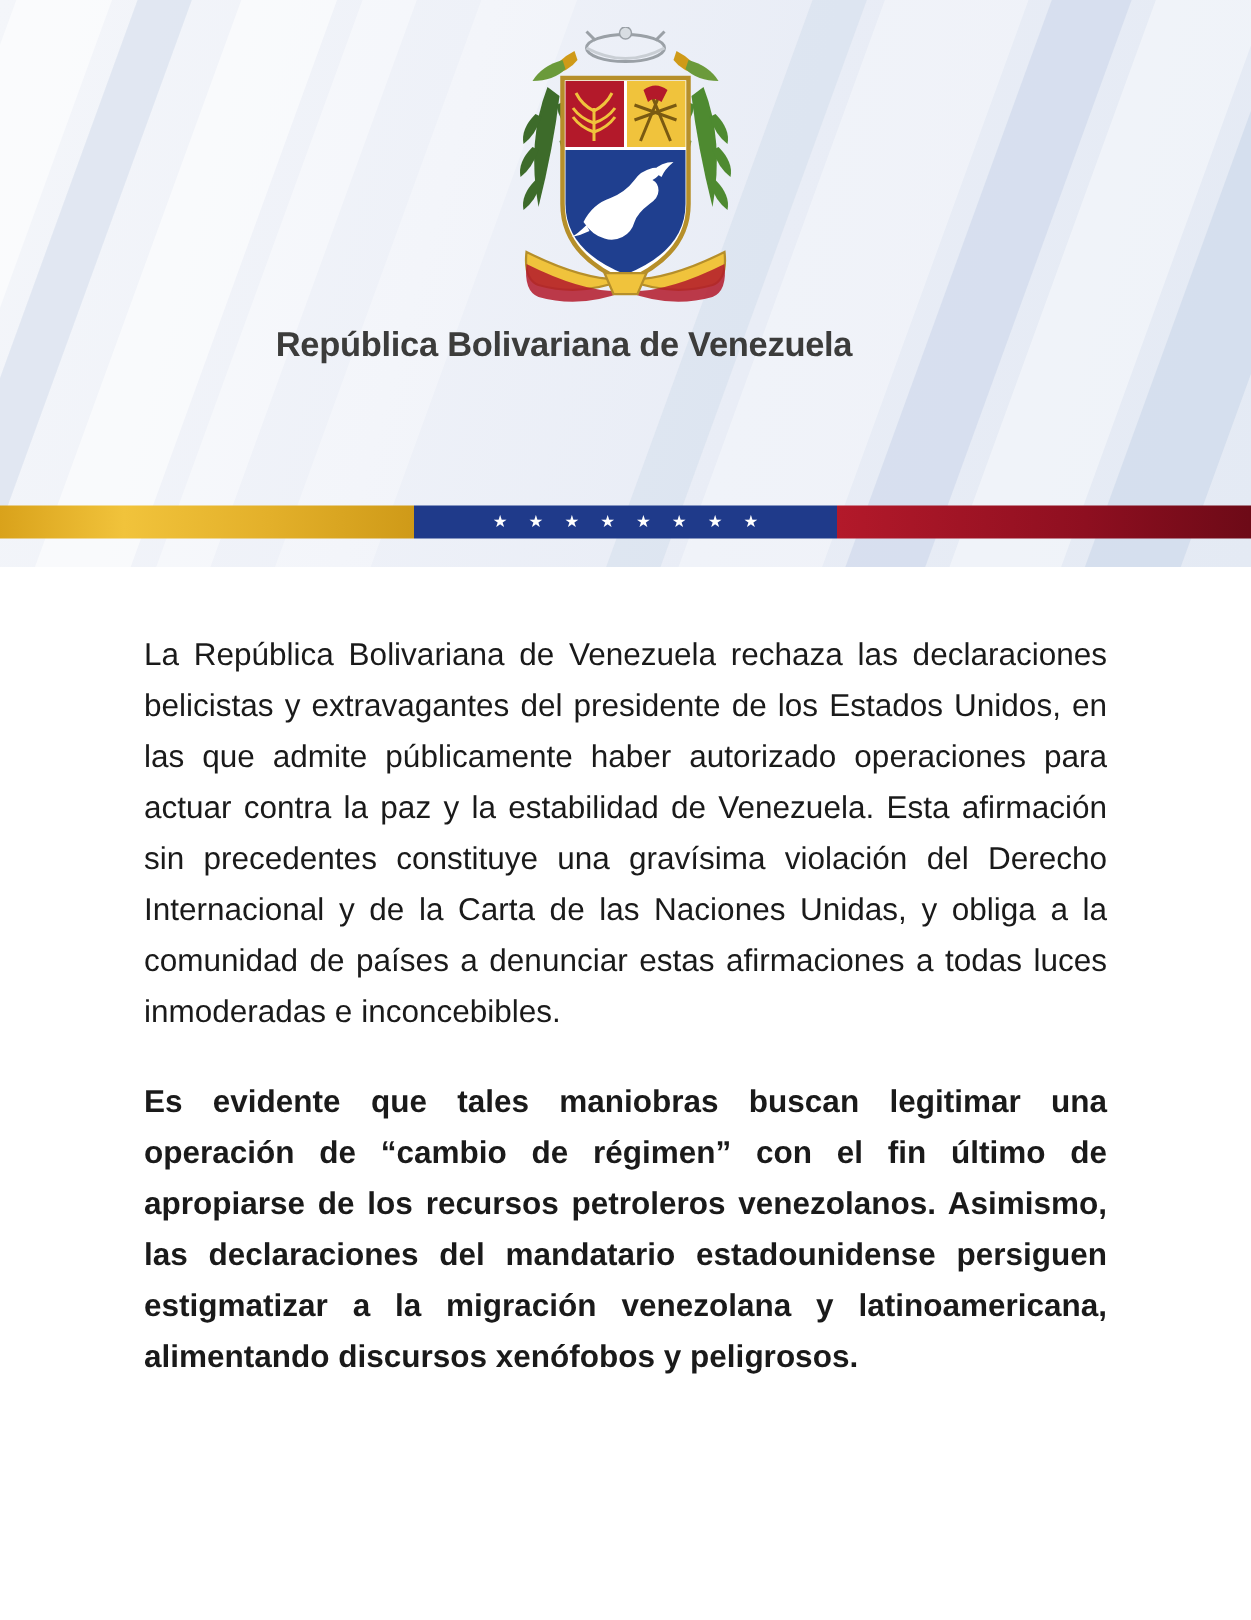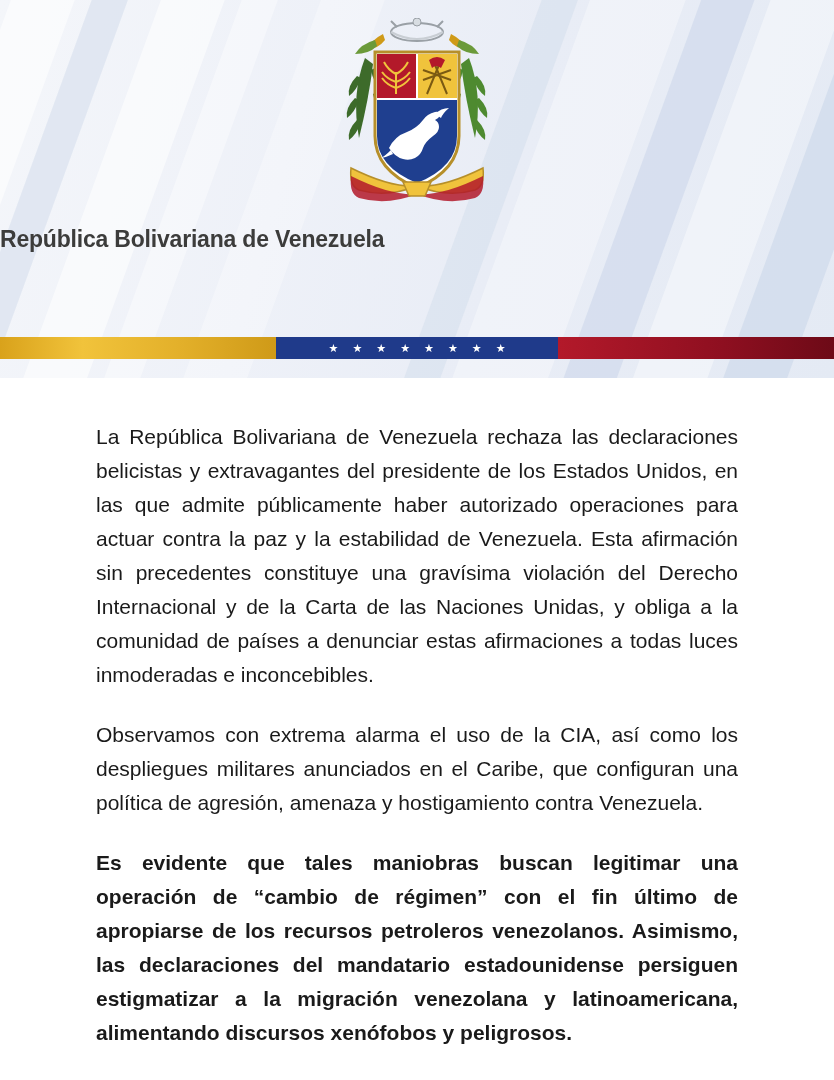--- a/index.html
+++ b/index.html
@@ -56,23 +56,23 @@
     left: 50%;
     top: 18px;
     transform: translateX(-50%);
     width: 200px;
     height: 205px;
   }
 
   .title-block {
     position: absolute;
     left: 0;
-    top: 226px;
+    top: 216px;
     width: 752px;
-    text-align: left;
+    text-align: center;
   }
   .republic {
     font-size: 23px;
     font-weight: bold;
     color: #3c3c3b;
     letter-spacing: -0.2px;
   }
   .comunicado {
     margin-top: -2px;
     font-size: 62px;
@@ -239,17 +239,16 @@
           <span>★</span>
           <span>★</span>
         </div>
       </div>
       <div class="tri-red"></div>
     </div>
   </div>
 
   <div class="content">
     <p class="para">La República Bolivariana de Venezuela rechaza las declaraciones belicistas y extravagantes del presidente de los Estados Unidos, en las que admite públicamente haber autorizado operaciones para actuar contra la paz y la estabilidad de Venezuela. Esta afirmación sin precedentes constituye una gravísima violación del Derecho Internacional y de la Carta de las Naciones Unidas, y obliga a la comunidad de países a denunciar estas afirmaciones a todas luces inmoderadas e inconcebibles.</p>
-    <p class="para">Observamos con extrema alarma el uso de la CIA, así como los despliegues militares anunciados en el Caribe, que configuran una política de agresión, amenaza y hostigamiento contra Venezuela.</p>
     <p class="para">Es evidente que tales maniobras buscan legitimar una operación de “cambio de régimen” con el fin último de apropiarse de los recursos petroleros venezolanos. Asimismo, las declaraciones del mandatario estadounidense persiguen estigmatizar a la migración venezolana y latinoamericana, alimentando discursos xenófobos y peligrosos.</p>
   </div>
 
 </div>
 
 </body></html>

